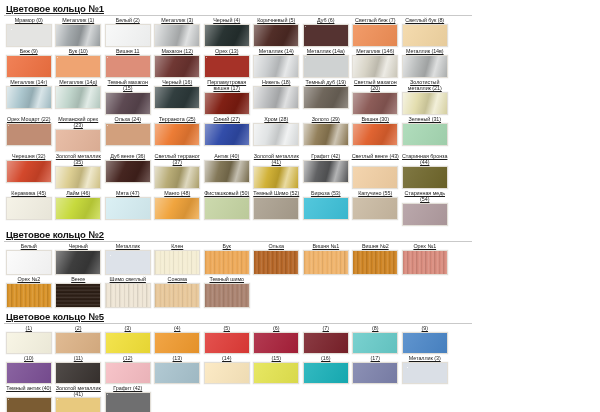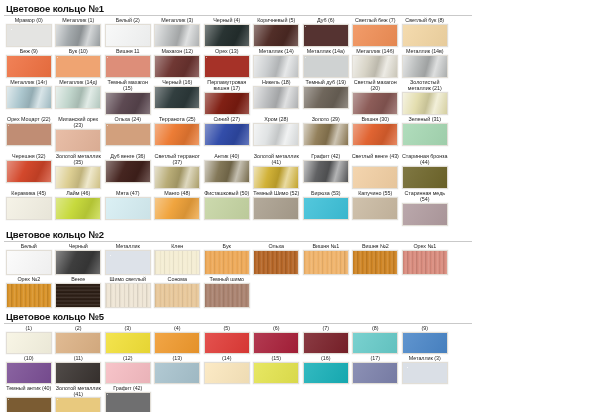--- a/index.html
+++ b/index.html
@@ -3,21 +3,21 @@
 <meta charset="utf-8">
 <style>
   html,body{margin:0;padding:0;}
   body{
     width:600px;height:412px;
     background:#ffffff;
     font-family:"Liberation Sans", sans-serif;
     color:#1a1a1a;
     overflow:hidden;
   }
-  .page{width:476px;height:412px;position:relative;box-sizing:border-box;padding:2px 4px 0 4px;}
+  .page{width:476px;height:412px;position:relative;box-sizing:border-box;padding:2px 4px 0 4px;text-decoration:underline;}
 
   .section{margin:0 0 2px 0;}
   .section-title{
     font-size:9.5px;
     font-weight:bold;
     color:#111;
     letter-spacing:-0.1px;
     margin:1px 0 1px 2px;
     line-height:11px;
     white-space:nowrap;

